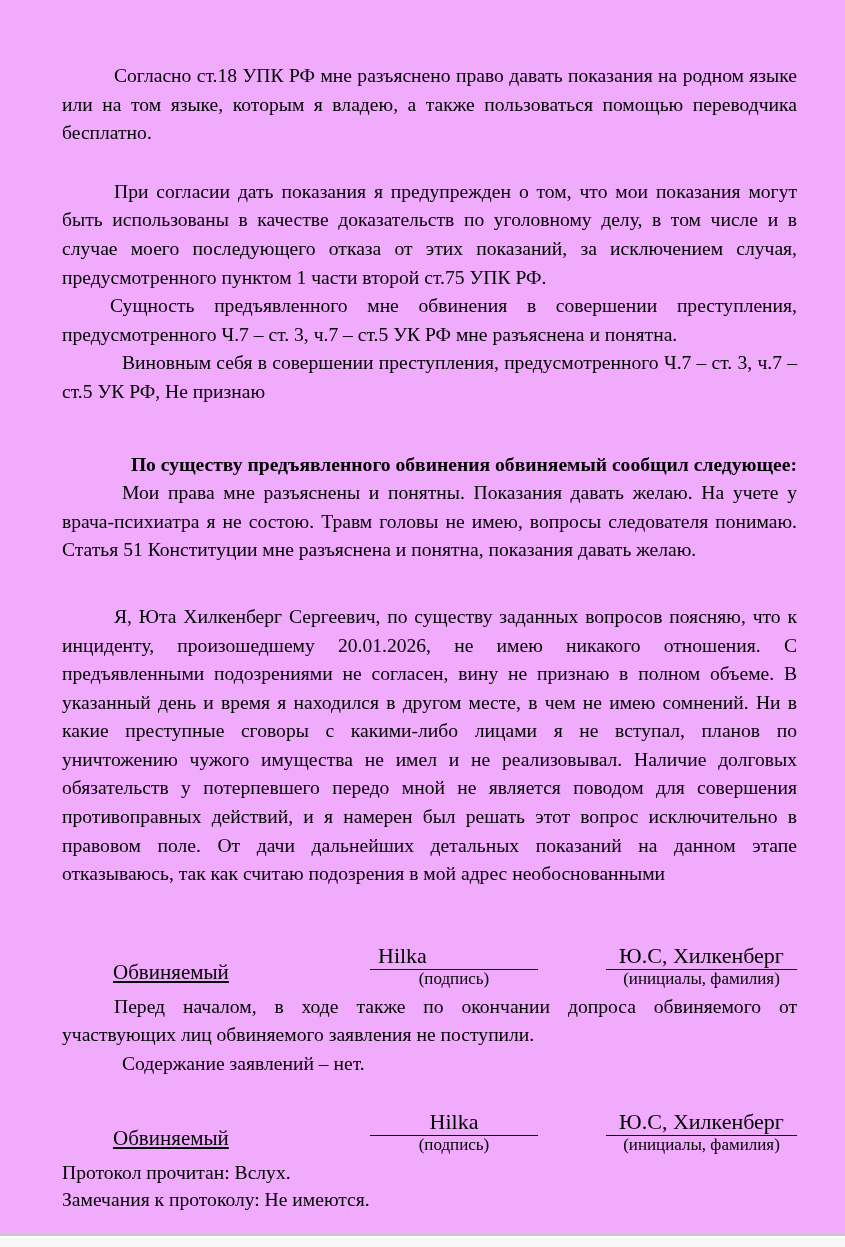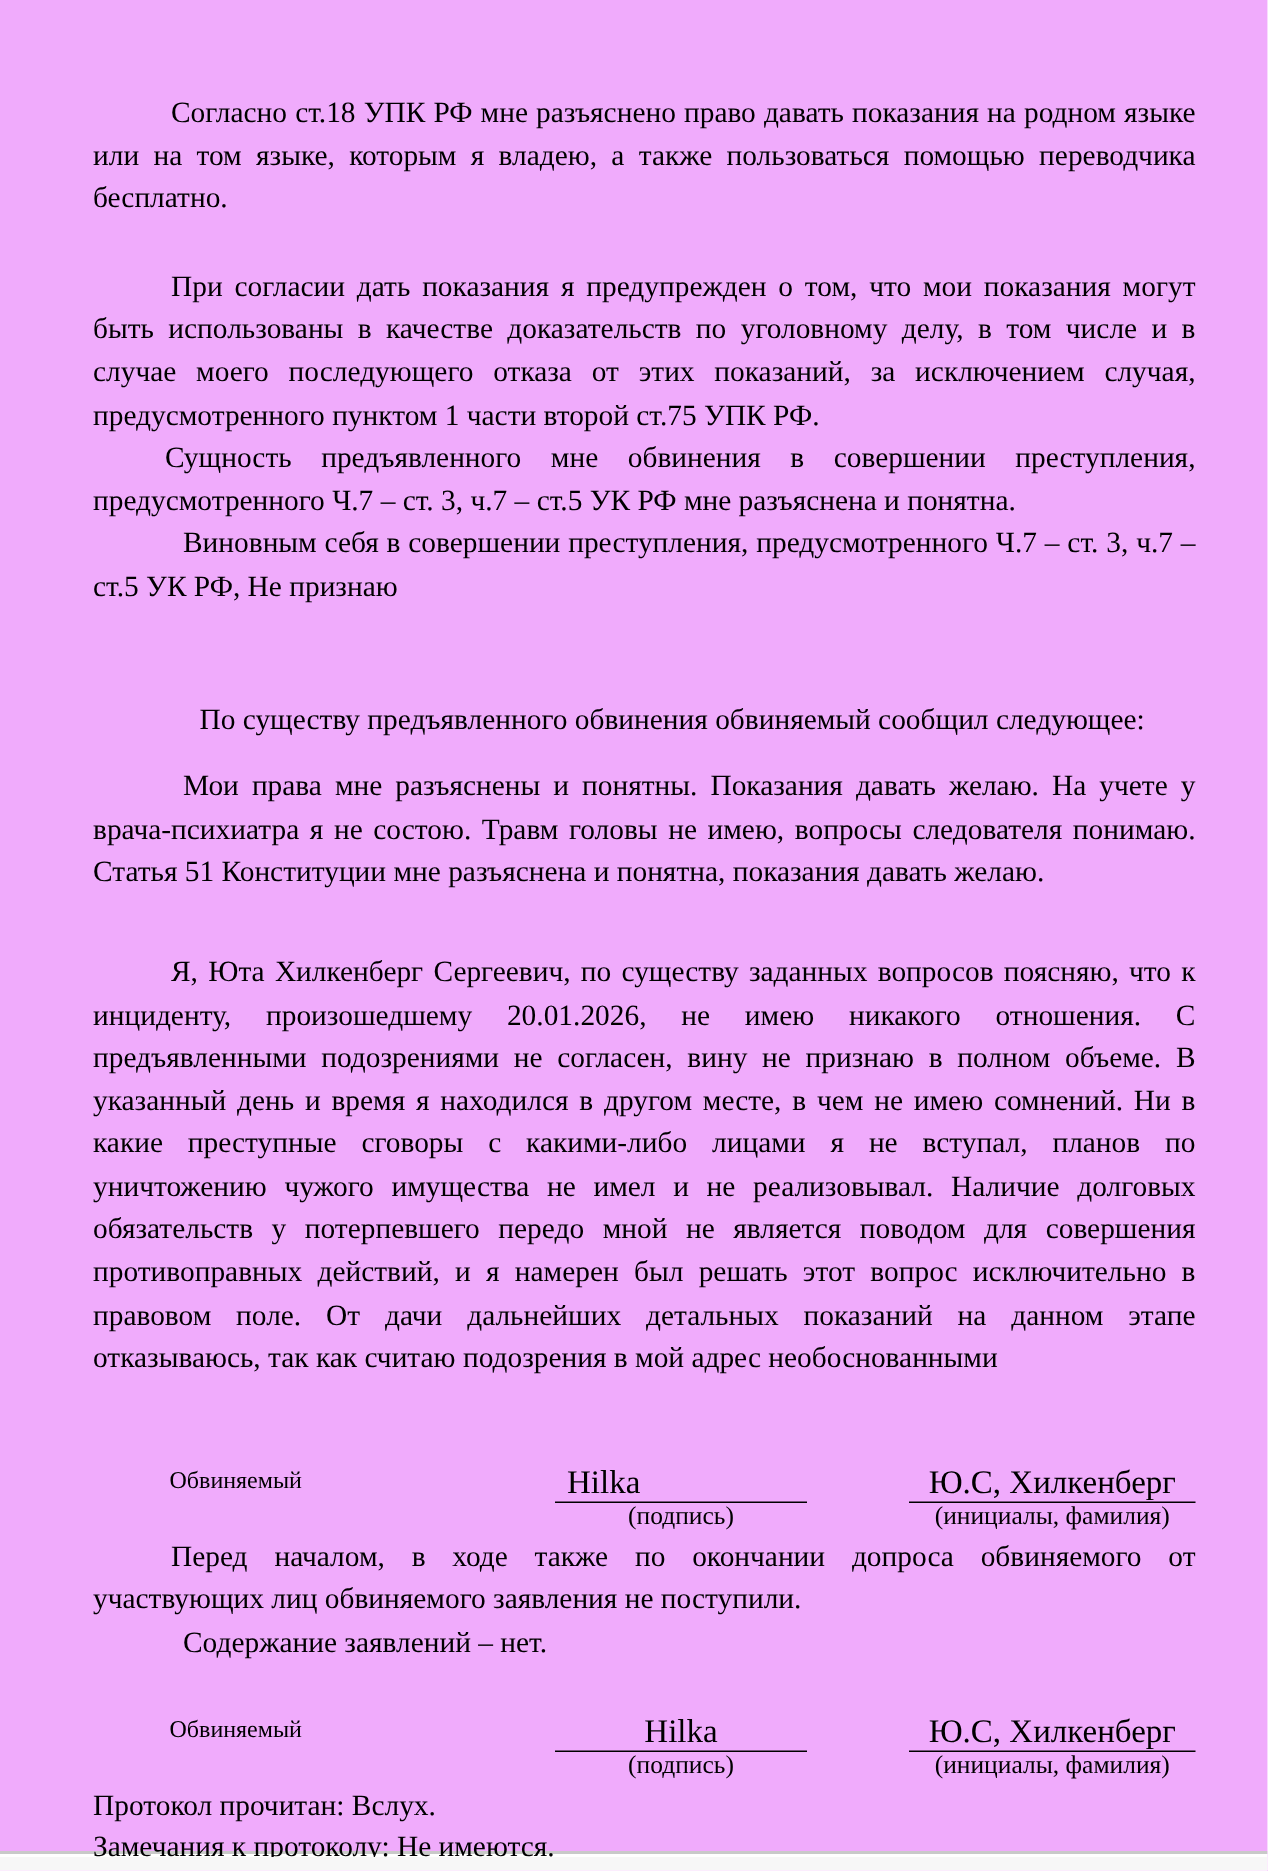--- a/index.html
+++ b/index.html
@@ -56,41 +56,42 @@
   }
   p.para.tight-indent { text-indent: 48px; }
   p.para.wide-indent  { text-indent: 60px; }
 
   .gap-lg { height: 30px; }
   .gap-md { height: 24px; }
   .gap-sm { height: 14px; }
   .gap-xs { height: 8px; }
 
   h2.heading {
-    margin: 16px;
+    margin: 0;
     font-size: 19.6px;
     line-height: 28.6px;
-    font-weight: normal;
+    font-weight: bold;
     text-indent: 55px;
-    text-align: left;
+    text-align: right;
   }
 
   
   .sig-row {
     position: relative;
     height: 50px;
     margin: 0;
   }
   .sig-label {
     position: absolute;
     left: 51px;
-    top: 0;
-    font-size: 16px;
+    top: 16px;
+    font-size: 21px;
     line-height: 26px;
     white-space: nowrap;
+    text-decoration: underline;
   }
   .sig-field {
     position: absolute;
     top: 0;
   }
   .sig-field .sig-line {
     border-bottom: 1.6px solid #000000;
     height: 26px;
     box-sizing: content-box;
   }

